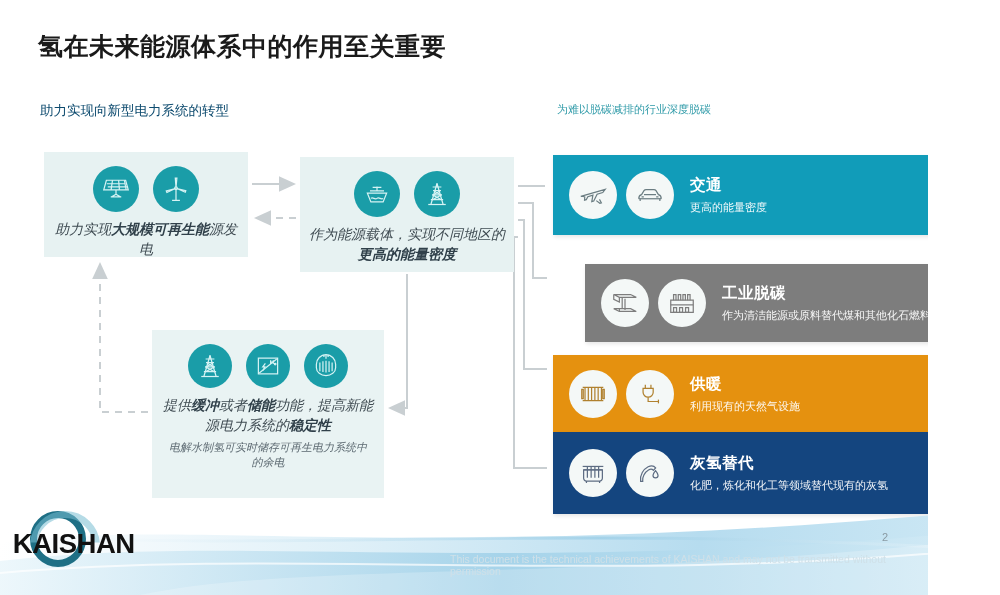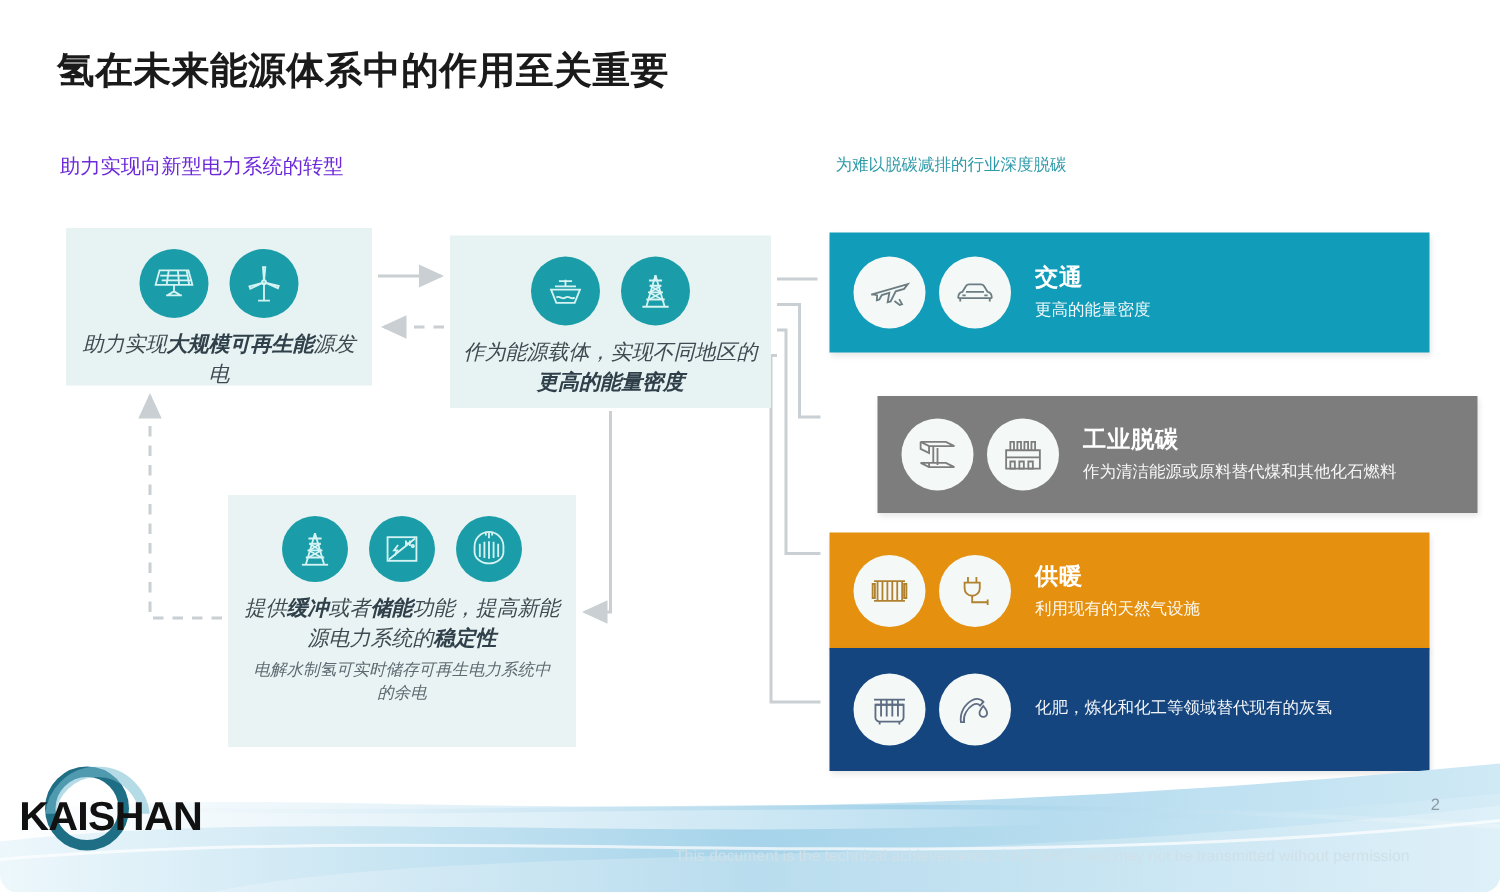--- a/index.html
+++ b/index.html
@@ -5,41 +5,40 @@
   * { box-sizing: border-box; margin: 0; padding: 0; }
   html, body { width: 1000px; height: 595px; }
   body {
     font-family: "Liberation Sans", "DejaVu Sans", sans-serif;
     background: #ffffff;
     overflow: hidden;
     position: relative;
   }
   #slide {
     position: relative;
-    width: 1000px;
+    width: 928px;
     height: 595px;
     background: #ffffff;
     overflow: hidden;
-    border-radius: 12px;
   }
 
   
   .page-title {
     position: absolute;
     left: 38px; top: 30px;
     font-size: 25px;
     font-weight: bold;
     color: #1a1a1a;
     letter-spacing: 0.5px;
   }
   .subtitle-left {
     position: absolute;
     left: 40px; top: 102px;
     font-size: 13.5px;
-    color: #6d28d9;
+    color: #0c4a6e;
   }
   .subtitle-right {
     position: absolute;
     left: 557px; top: 102px;
     font-size: 11px;
     color: #2e9aa8;
   }
 
   
   .flow-box {
@@ -360,20 +359,21 @@
         </svg>
       </span>
       <span class="bar-icon-circle">
         <svg viewBox="0 0 32 32">
           <path d="M6 25 c-1-7 3-13 8-15.6 c3.2-1.6 6.4-1 8 1.2 l-2.4 2.6 c-1.4-1.6-3.4-1.4-5.2-.4 c-4 2.3-7 7.6-6.2 12.2 z"></path>
           <path d="M24.6 18.5 c0 1.6-1.2 2.8-2.7 2.8 c-1.5 0-2.7-1.2-2.7-2.8 c0-1.8 2.7-5 2.7-5 s2.7 3.2 2.7 5z"></path>
         </svg>
       </span>
     </div>
     <div class="bar-text">
+      <div class="bar-title">灰氢替代</div>
       <div class="bar-desc">化肥，炼化和化工等领域替代现有的灰氢</div>
     </div>
   </div>
 
   <div class="footer-wave">
     <svg viewBox="0 0 1000 92" width="1000" height="92" preserveAspectRatio="none">
       <defs>
         <linearGradient id="wg1" x1="0" y1="0" x2="1" y2="0">
           <stop offset="0" stop-color="#ffffff"></stop>
           <stop offset="0.35" stop-color="#dff0f8"></stop>

